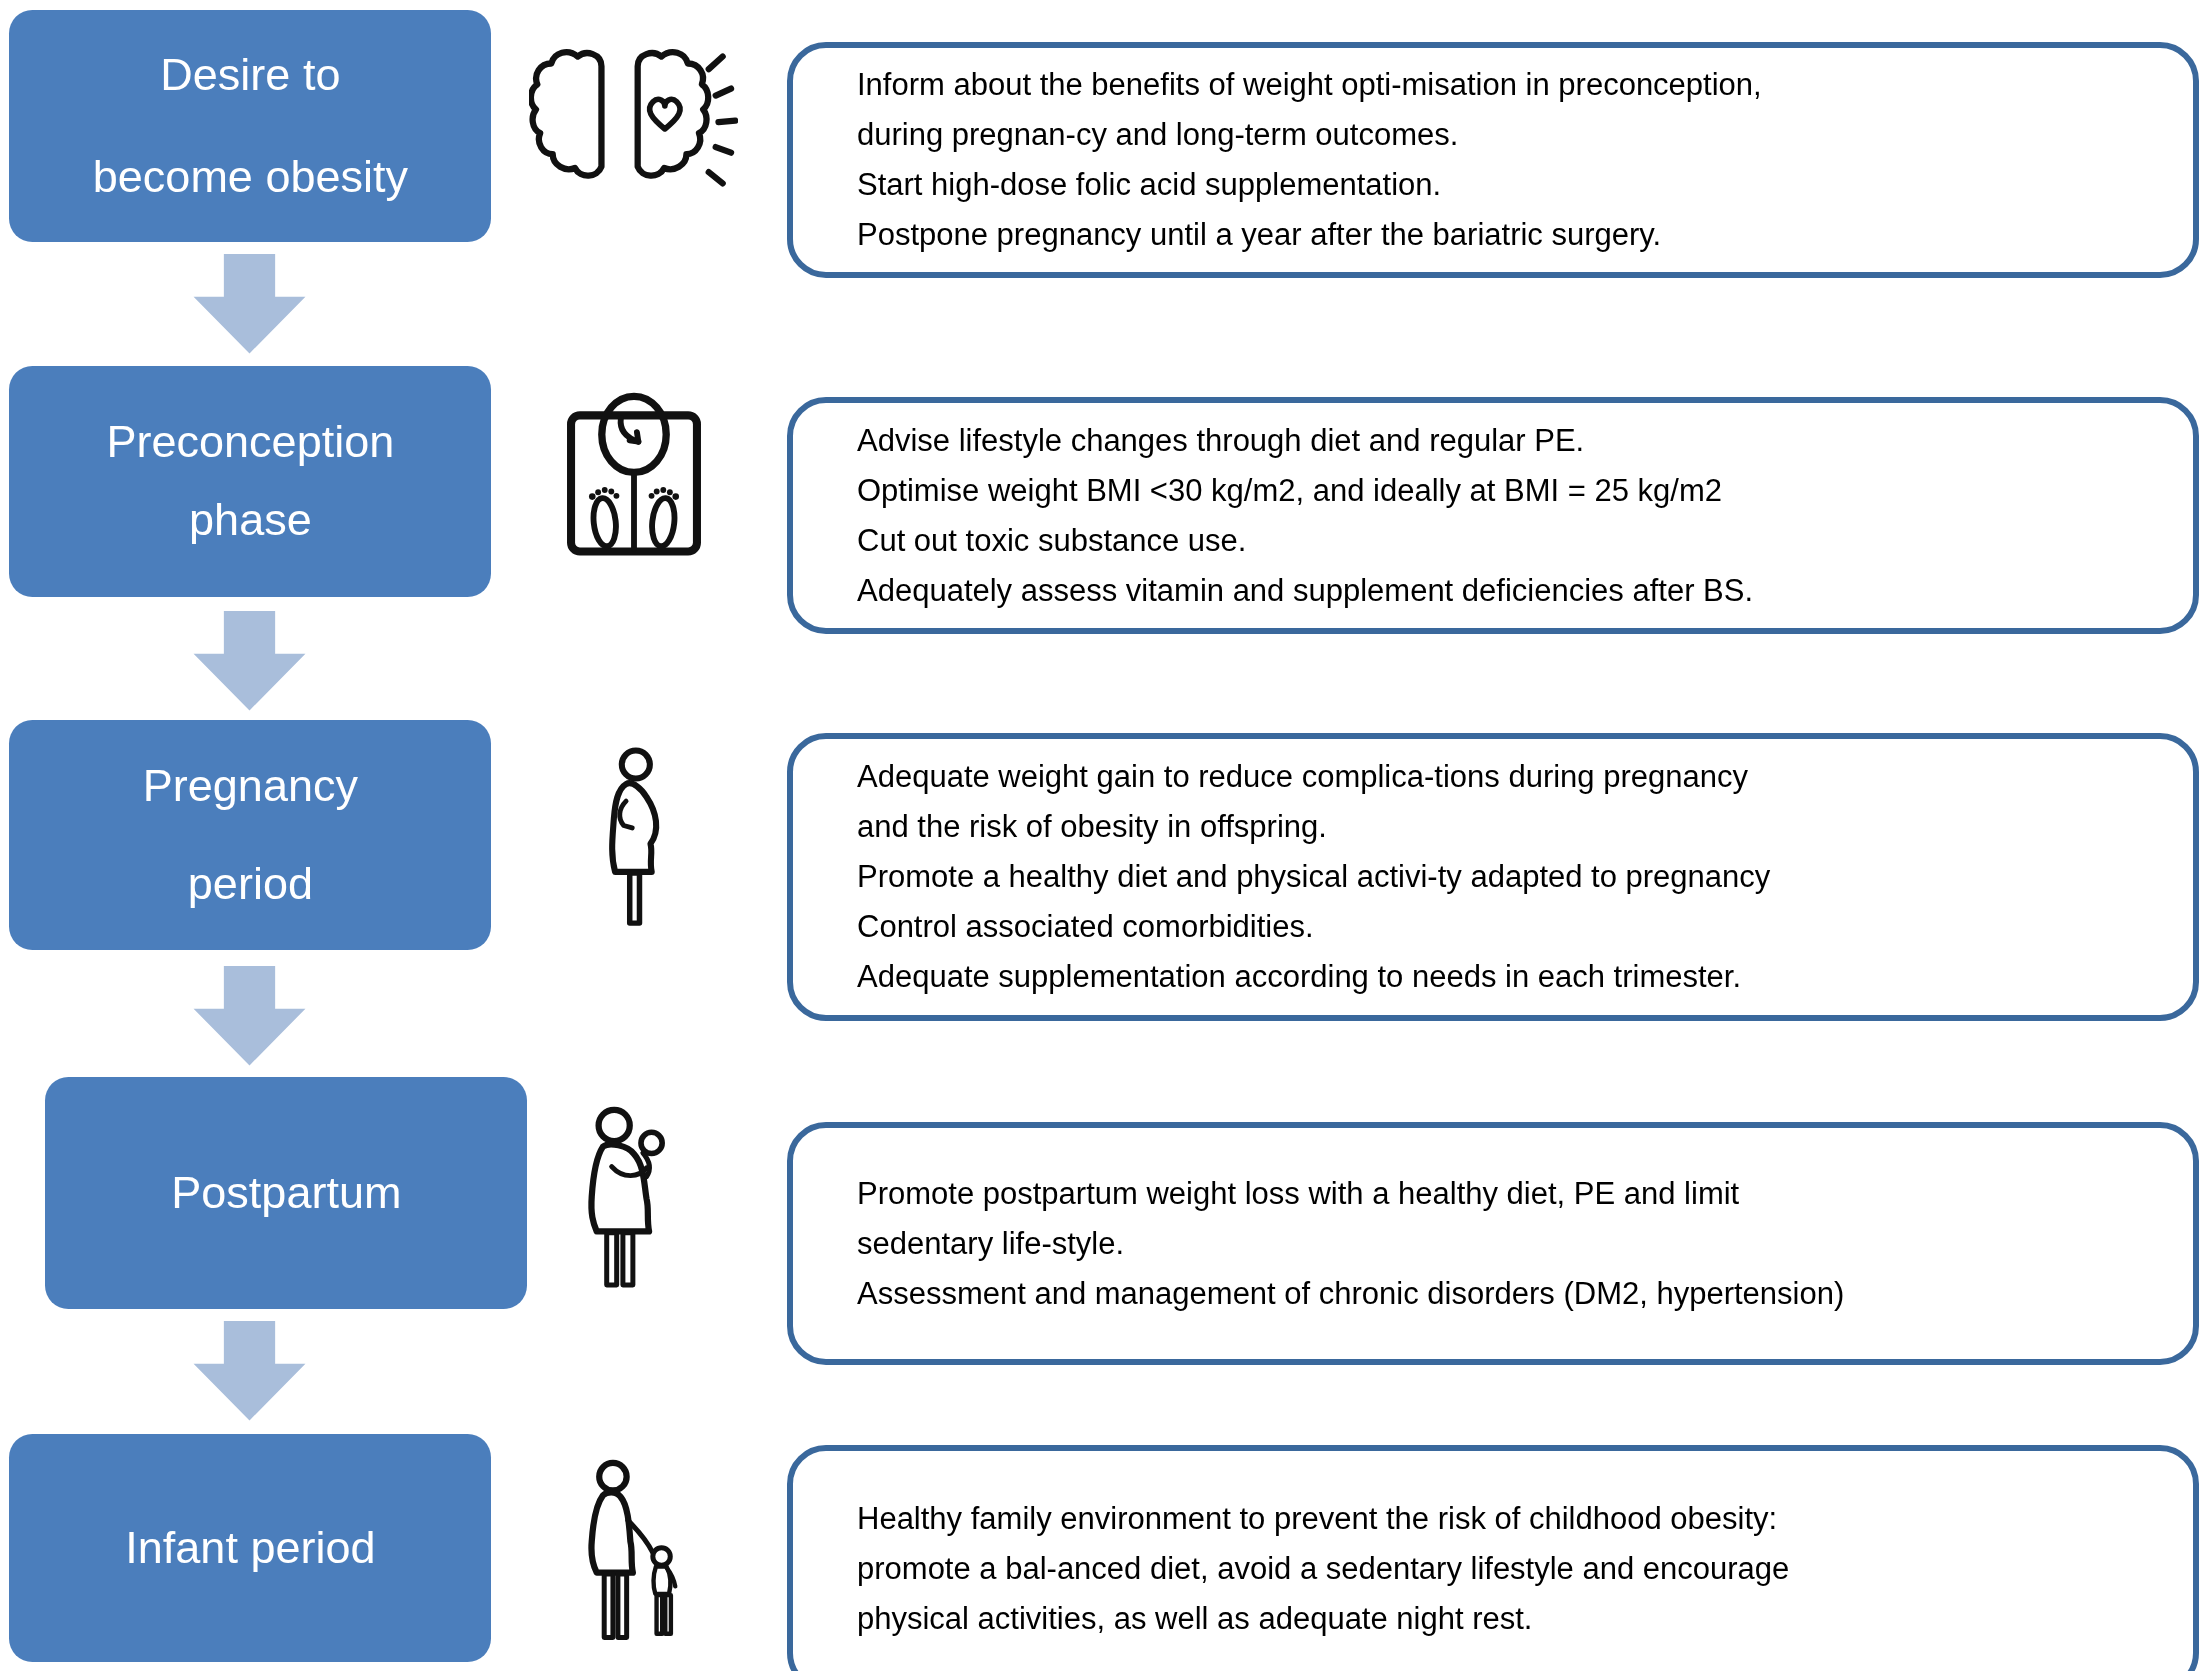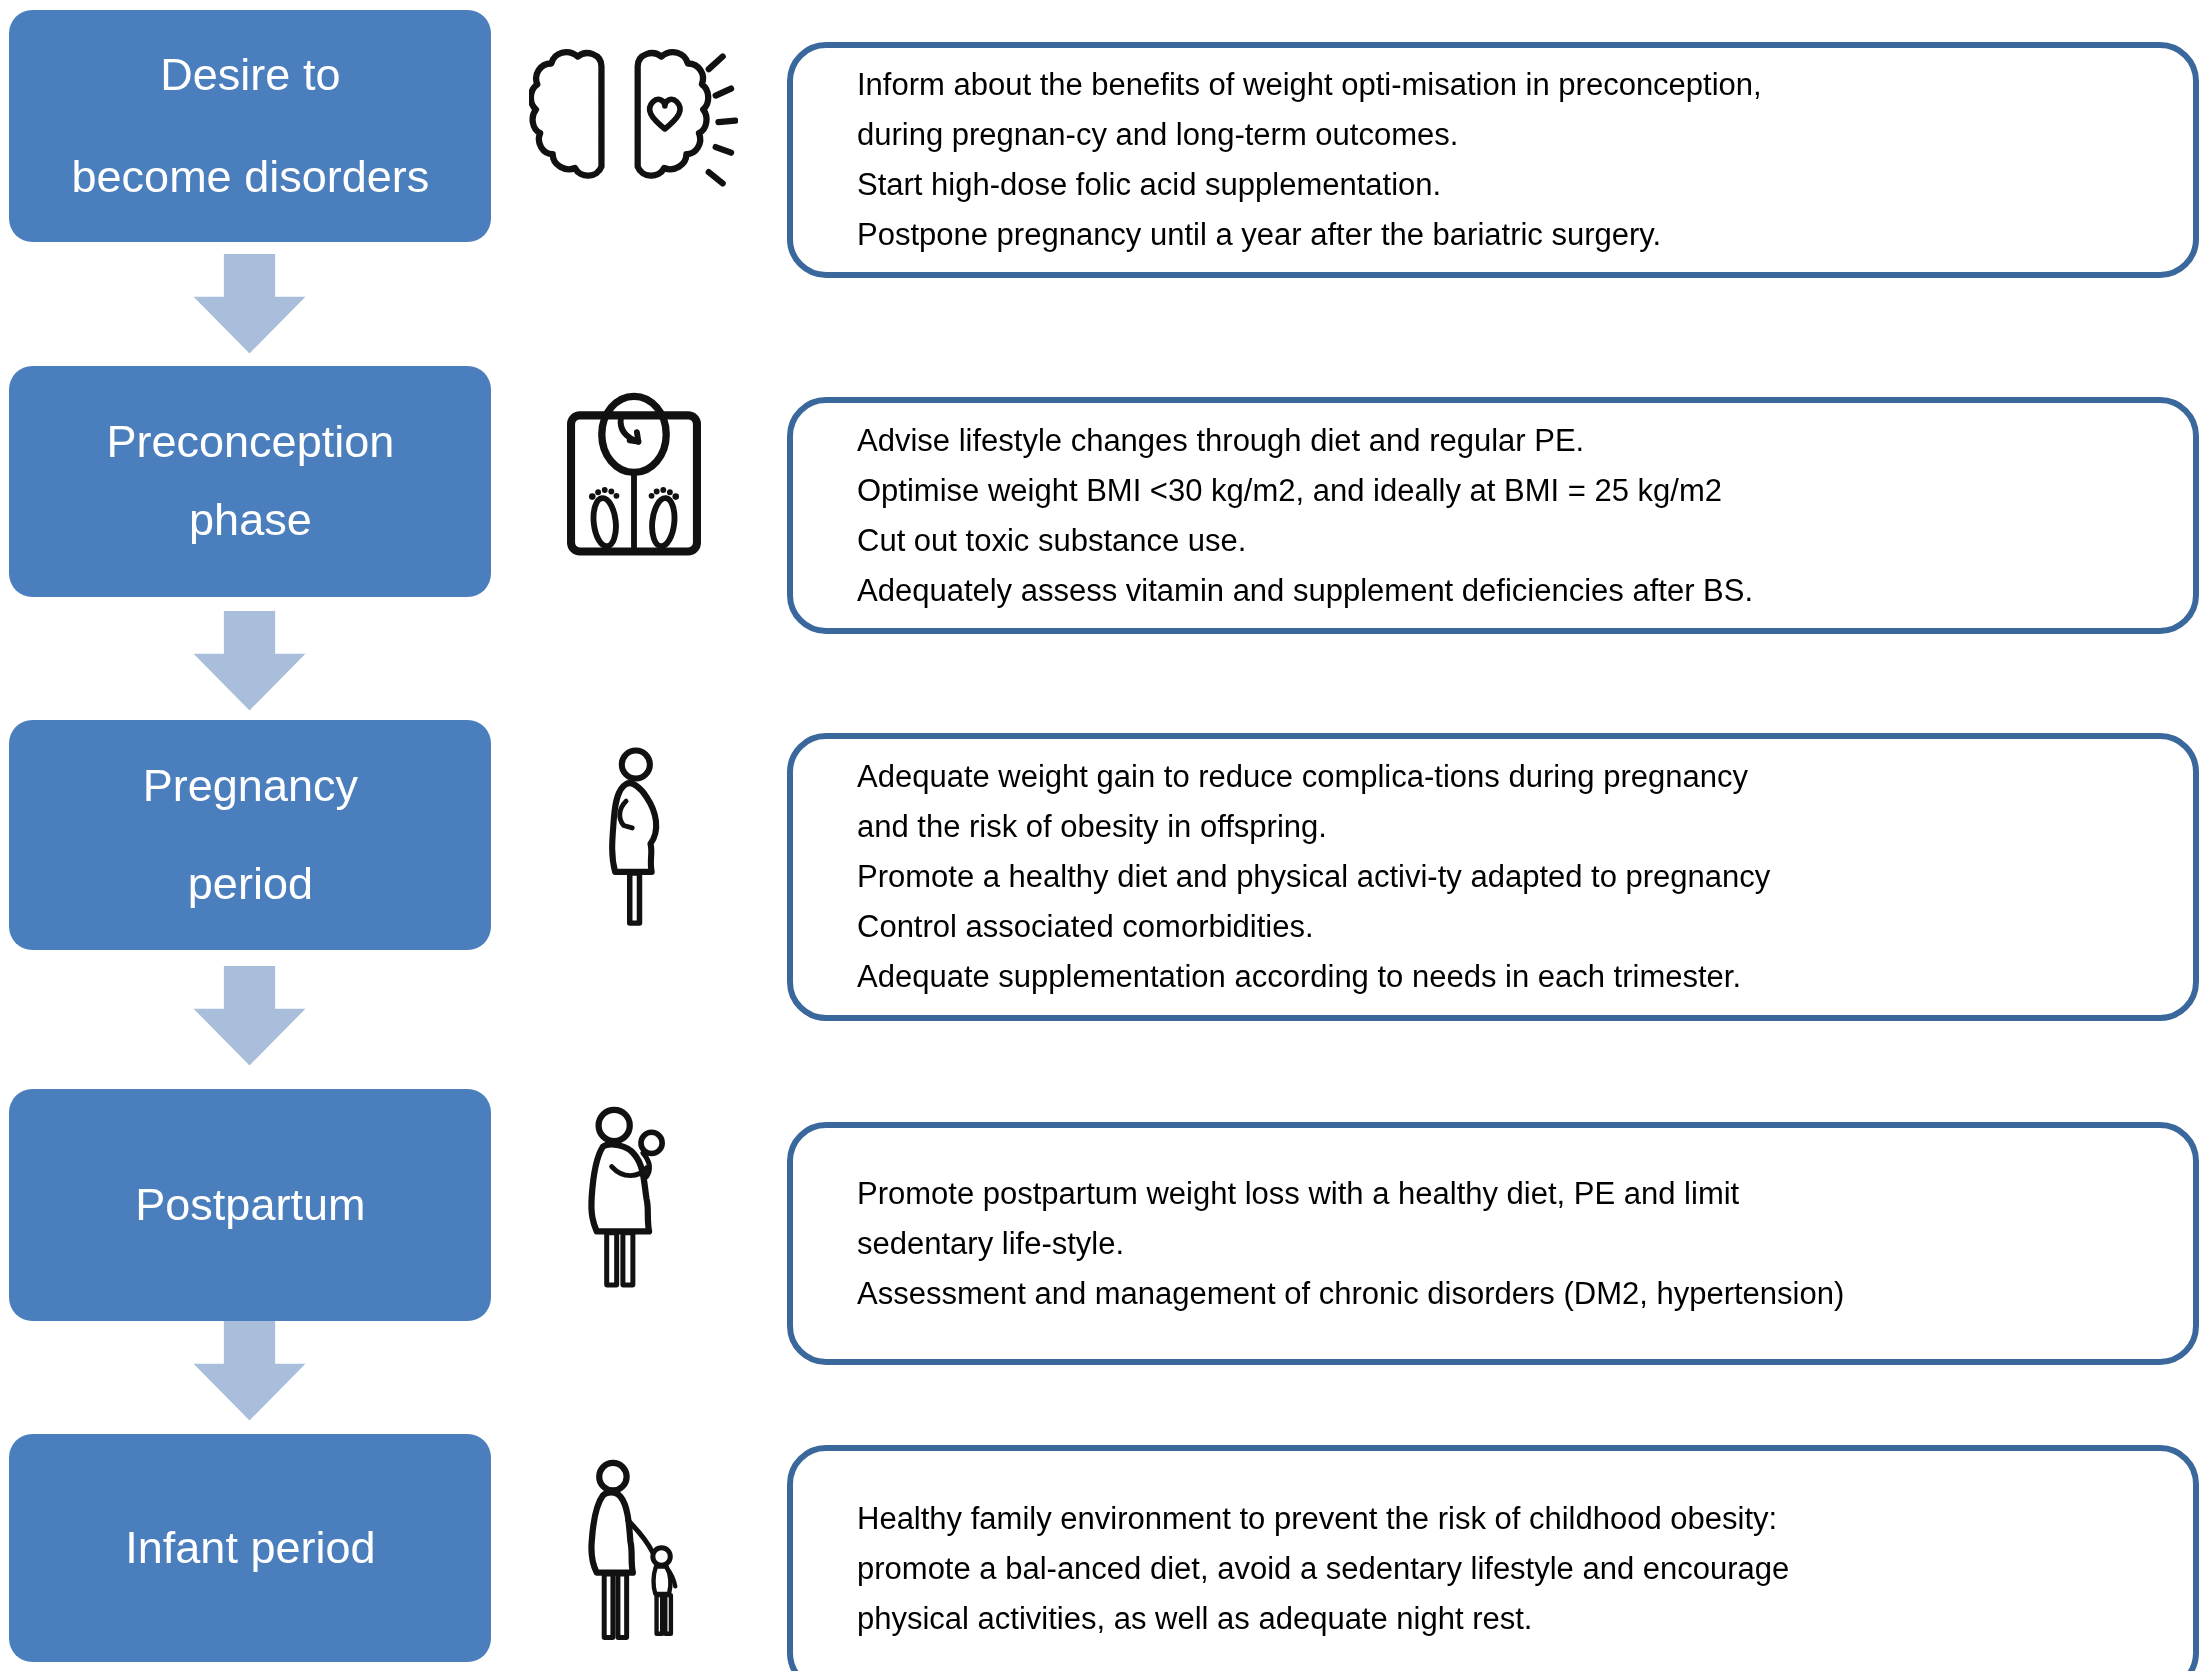--- a/index.html
+++ b/index.html
@@ -43,21 +43,21 @@
   .detail-line{display:block;white-space:nowrap;}
   .flow-arrow{position:absolute;left:187px;width:125px;height:101px;}
   .ic{stroke:var(--icon-stroke);fill:none;stroke-linecap:round;stroke-linejoin:round;}
 </style>
 </head>
 <body>
 
 <div class="row" style="top:6.2px;height:236px;">
   <div class="stage-box" style="top:3.9px;height:232px;gap:24px;">
     <span class="stage-line">Desire to</span>
-    <span class="stage-line">become disorders</span>
+    <span class="stage-line">become obesity</span>
   </div>
   <div class="icon-wrap" style="top:30px;height:179px;">
     <svg width="209" height="161" viewBox="0 0 300 230">
       <path class="ic" stroke-width="9" d="M104,30 C104,12 82,6 70,16 C56,4 36,10 32,26 C16,26 6,42 12,56 C0,64 0,84 10,92 C2,102 4,120 16,126 C10,140 20,156 34,156 C34,172 52,182 66,176 C74,192 98,190 104,174 L104,30 Z"></path>
       <path class="ic" stroke-width="9" d="M156,30 C156,12 178,6 190,16 C204,4 224,10 228,26 C244,26 254,42 248,56 C260,64 260,84 250,92 C258,102 256,120 244,126 C250,140 240,156 226,156 C226,172 208,182 194,176 C186,192 162,190 156,174 L156,30 Z"></path>
       <path class="ic" stroke-width="8" d="M195,120 c-20,-16 -28,-28 -17,-39 c8,-8 17,-1 17,6 c0,-7 9,-14 17,-6 c11,11 3,23 -17,39 z"></path>
       <line class="ic" stroke-width="9" x1="258" y1="34" x2="278" y2="16"></line>
       <line class="ic" stroke-width="9" x1="268" y1="72" x2="290" y2="62"></line>
       <line class="ic" stroke-width="9" x1="272" y1="110" x2="296" y2="108"></line>
       <line class="ic" stroke-width="9" x1="268" y1="146" x2="290" y2="154"></line>
@@ -136,21 +136,21 @@
     <span class="detail-line">Control associated comorbidities.</span>
     <span class="detail-line">Adequate supplementation according to needs in each trimester.</span>
   </div>
 </div>
 
 <svg class="flow-arrow" style="top:966px;" viewBox="0 0 160 130">
   <polygon points="47,0 113,0 113,55 152,55 80,128 8,55 47,55" fill="#A9BEDB"></polygon>
 </svg>
 
 <div class="row" style="top:1077px;height:252px;">
-  <div class="stage-box" style="top:12px;height:232px;">
+  <div class="stage-box" style="top:0;height:232px;margin-left:36px;">
     <span class="stage-line">Postpartum</span>
     <span class="stage-line"></span>
   </div>
   <div class="icon-wrap" style="top:26px;height:187px;">
     <svg width="119" height="187" viewBox="0 0 190 300">
       <circle class="ic" stroke-width="10" cx="64" cy="36" r="25"></circle>
       <circle class="ic" stroke-width="9" cx="124" cy="64" r="17"></circle>
       <path class="ic" stroke-width="10" d="M46,70 C34,88 30,120 28,150 C26,178 30,192 36,206 L120,206 C116,186 120,170 116,154 C112,130 112,100 96,82 C86,68 56,62 46,70 Z"></path>
       <path class="ic" stroke-width="8" d="M60,102 C78,122 104,120 116,104"></path>
       <path class="ic" stroke-width="8" d="M110,80 C122,94 124,106 116,118"></path>

